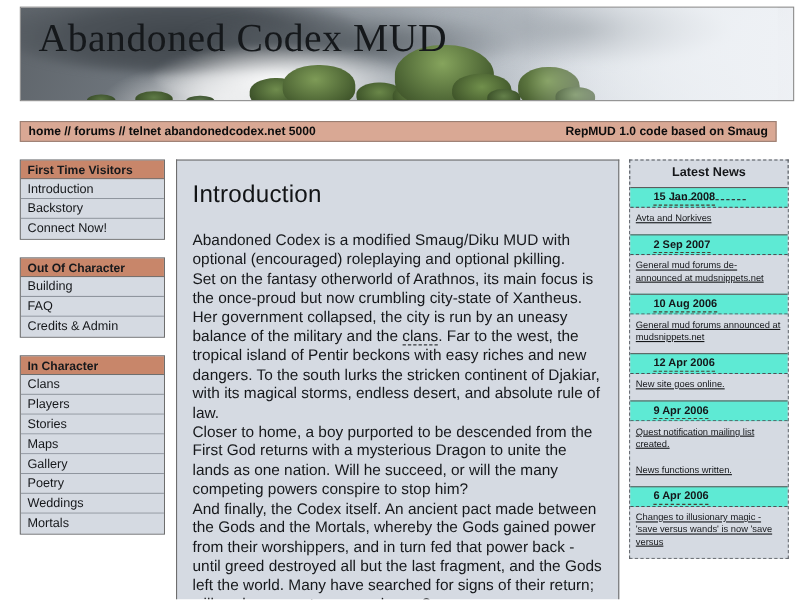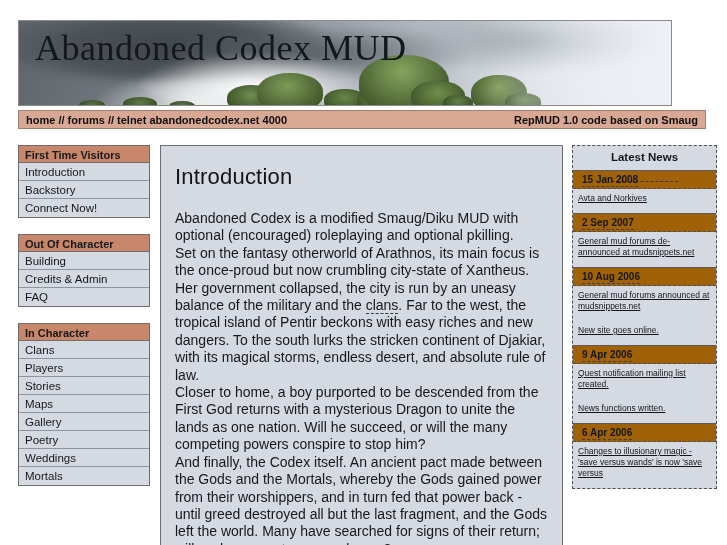--- a/index.html
+++ b/index.html
@@ -18,22 +18,22 @@
   .page {
     position: relative;
     width: 727px;
     height: 545px;
   }
 
   
   .banner {
     position: absolute;
     left: 18px;
-    top: 20px;
-    width: 654px;
+    top: 6px;
+    width: 704px;
     height: 86px;
     border: 1px solid #8a8a8a;
     box-sizing: border-box;
     overflow: hidden;
     background:
       radial-gradient(ellipse 160px 70px at 180px 95px, rgba(255,255,255,0.95) 0%, rgba(255,255,255,0.0) 70%),
       radial-gradient(ellipse 300px 120px at 640px 40px, #eef1f5 0%, rgba(238,241,245,0) 75%),
       linear-gradient(105deg, #5f656b 0%, #70777e 18%, #8d949b 38%, #aab1b8 55%, #c9cfd6 72%, #e2e6eb 88%, #eef0f4 100%);
   }
   .banner .cloudA {
@@ -211,27 +211,27 @@
     font-size: 11.5px;
     font-weight: bold;
     color: #15171a;
     padding: 5px 0 7px 0;
   }
   .news-title span {
     border-bottom: 1px dashed #35383c;
     padding-bottom: 18px;
   }
   .news-date {
-    background: #a16207;
+    background: #5eead4;
     border-top: 1px solid #5c5c5c;
     border-bottom: 1px dashed #4d5157;
     font-size: 10px;
     font-weight: bold;
     color: #15171a;
-    padding: 3px 9px;
+    padding: 3px 21px;
     line-height: 11px;
   }
   .news-date span {
     border-bottom: 1px dashed #4a4136;
     padding-bottom: 1px;
   }
   .news-body {
     font-size: 8.5px;
     color: #15171a;
     padding: 4px 5px 9px 5px;
@@ -260,38 +260,38 @@
     <div class="tree t4"></div>
     <div class="tree t5"></div>
     <div class="tree t7"></div>
     <div class="tree t10"></div>
     <div class="tree t11"></div>
     <div class="haze"></div>
     <div class="banner-title">Abandoned Codex MUD</div>
   </div>
 
   <div class="navbar">
-    <div class="nav-left">home // forums // telnet abandonedcodex.net 4000</div>
+    <div class="nav-left">home // forums // telnet abandonedcodex.net 5000</div>
     <div class="nav-right">RepMUD 1.0 code based on Smaug</div>
   </div>
 
   <div class="sidebar-left">
 
     <div class="menu-block">
       <div class="menu-head">First Time Visitors</div>
       <div class="menu-item">Introduction</div>
       <div class="menu-item">Backstory</div>
       <div class="menu-item">Connect Now!</div>
     </div>
 
     <div class="menu-block">
       <div class="menu-head">Out Of Character</div>
       <div class="menu-item">Building</div>
+      <div class="menu-item">FAQ</div>
       <div class="menu-item">Credits &amp; Admin</div>
-      <div class="menu-item">FAQ</div>
     </div>
 
     <div class="menu-block">
       <div class="menu-head">In Character</div>
       <div class="menu-item">Clans</div>
       <div class="menu-item">Players</div>
       <div class="menu-item">Stories</div>
       <div class="menu-item">Maps</div>
       <div class="menu-item">Gallery</div>
       <div class="menu-item">Poetry</div>
@@ -313,20 +313,21 @@
 
     <div class="news-date"><span>15 Jan 2008</span></div>
     <div class="news-body">Avta and Norkives</div>
 
     <div class="news-date"><span>2 Sep 2007</span></div>
     <div class="news-body">General mud forums de-announced at mudsnippets.net</div>
 
     <div class="news-date"><span>10 Aug 2006</span></div>
     <div class="news-body">General mud forums announced at mudsnippets.net</div>
 
+    <div class="news-date"><span>12 Apr 2006</span></div>
     <div class="news-body">New site goes online.</div>
 
     <div class="news-date"><span>9 Apr 2006</span></div>
     <div class="news-body">Quest notification mailing list created.</div>
 
     <div class="news-body">News functions written.</div>
 
     <div class="news-date"><span>6 Apr 2006</span></div>
     <div class="news-body">Changes to illusionary magic - 'save versus wands' is now 'save versus</div>
   </div>

